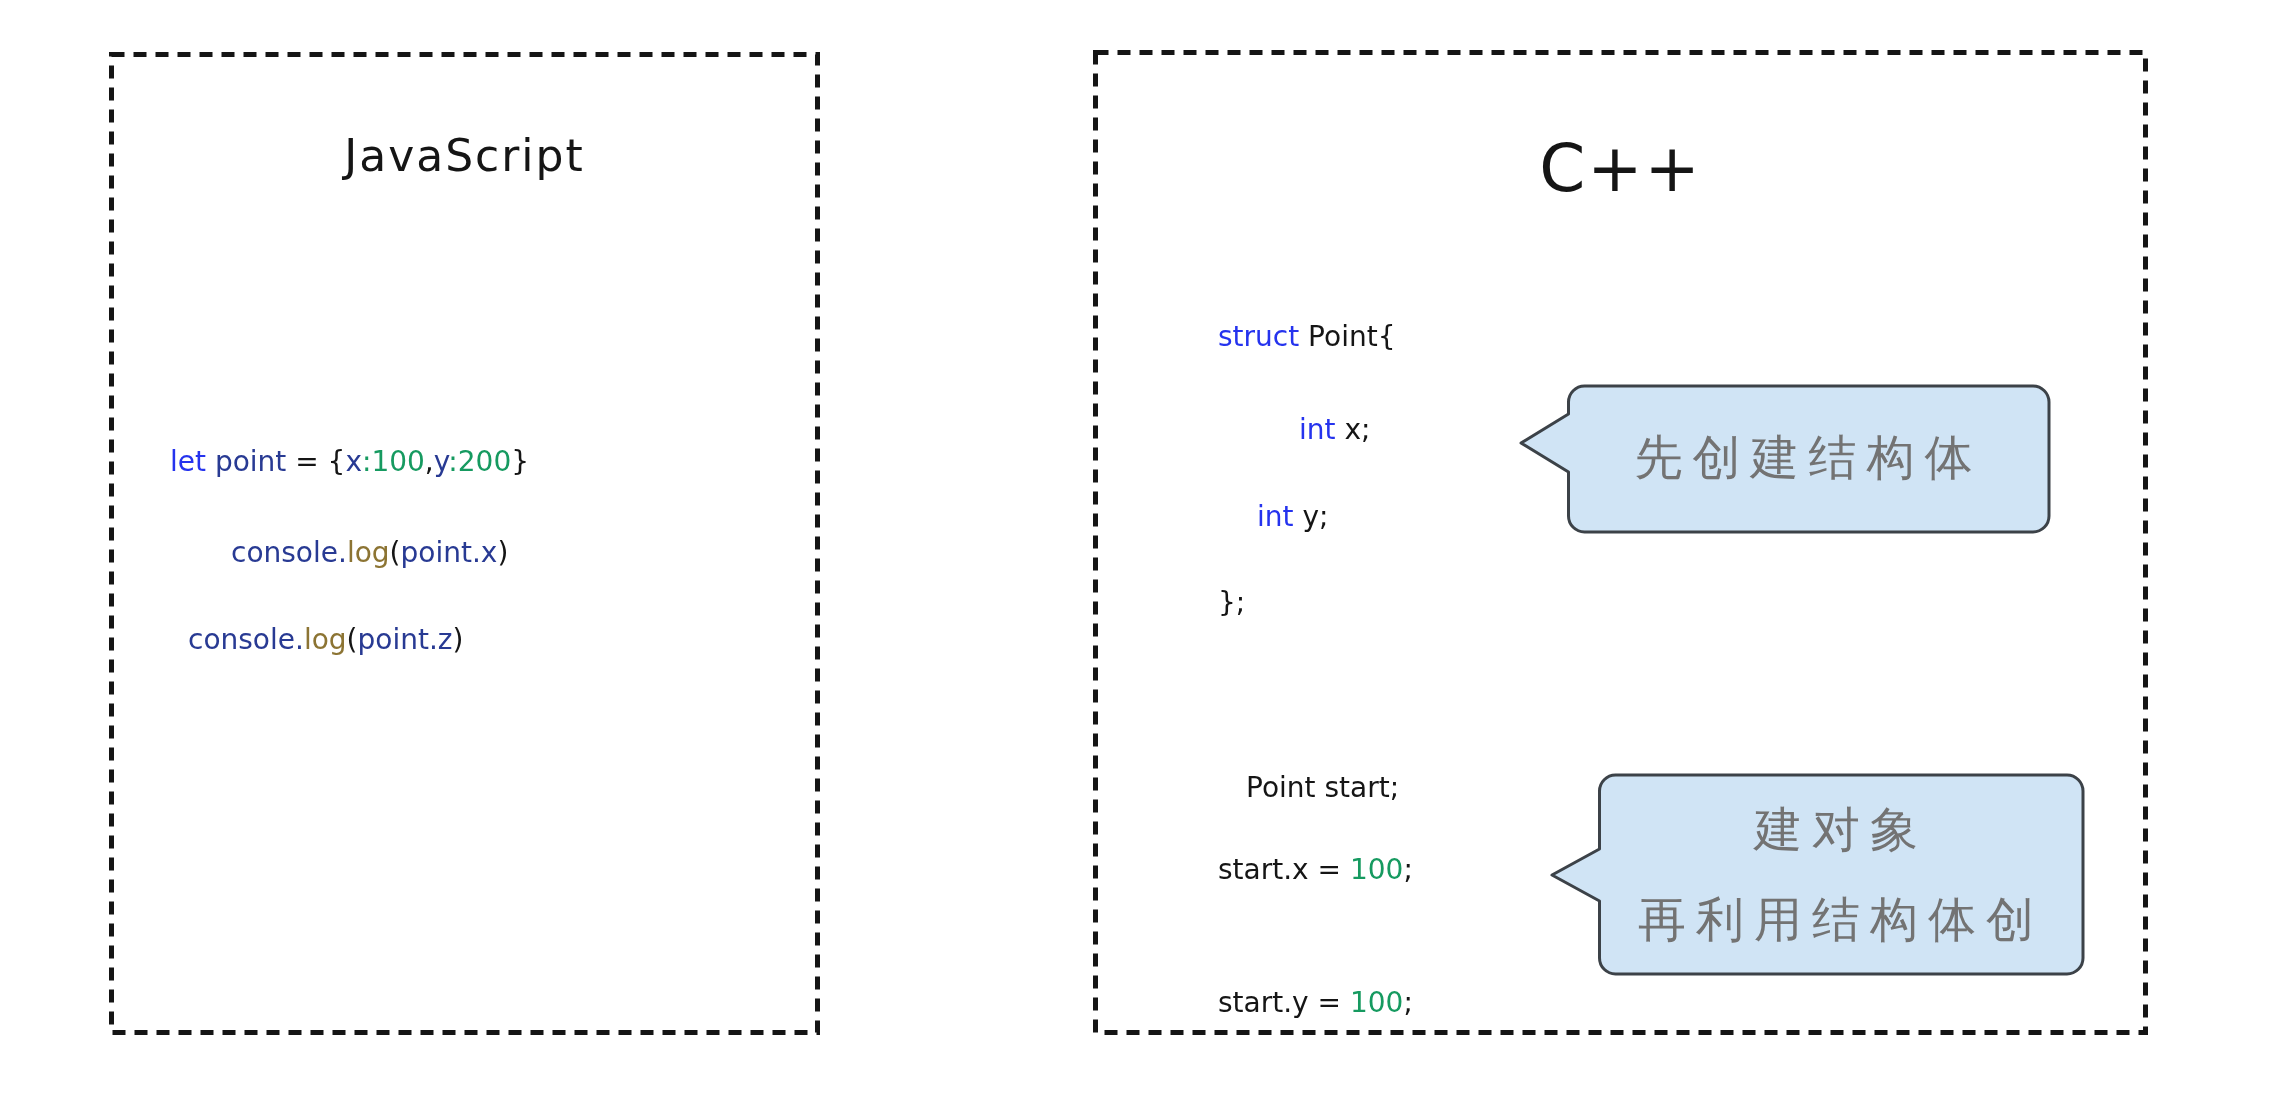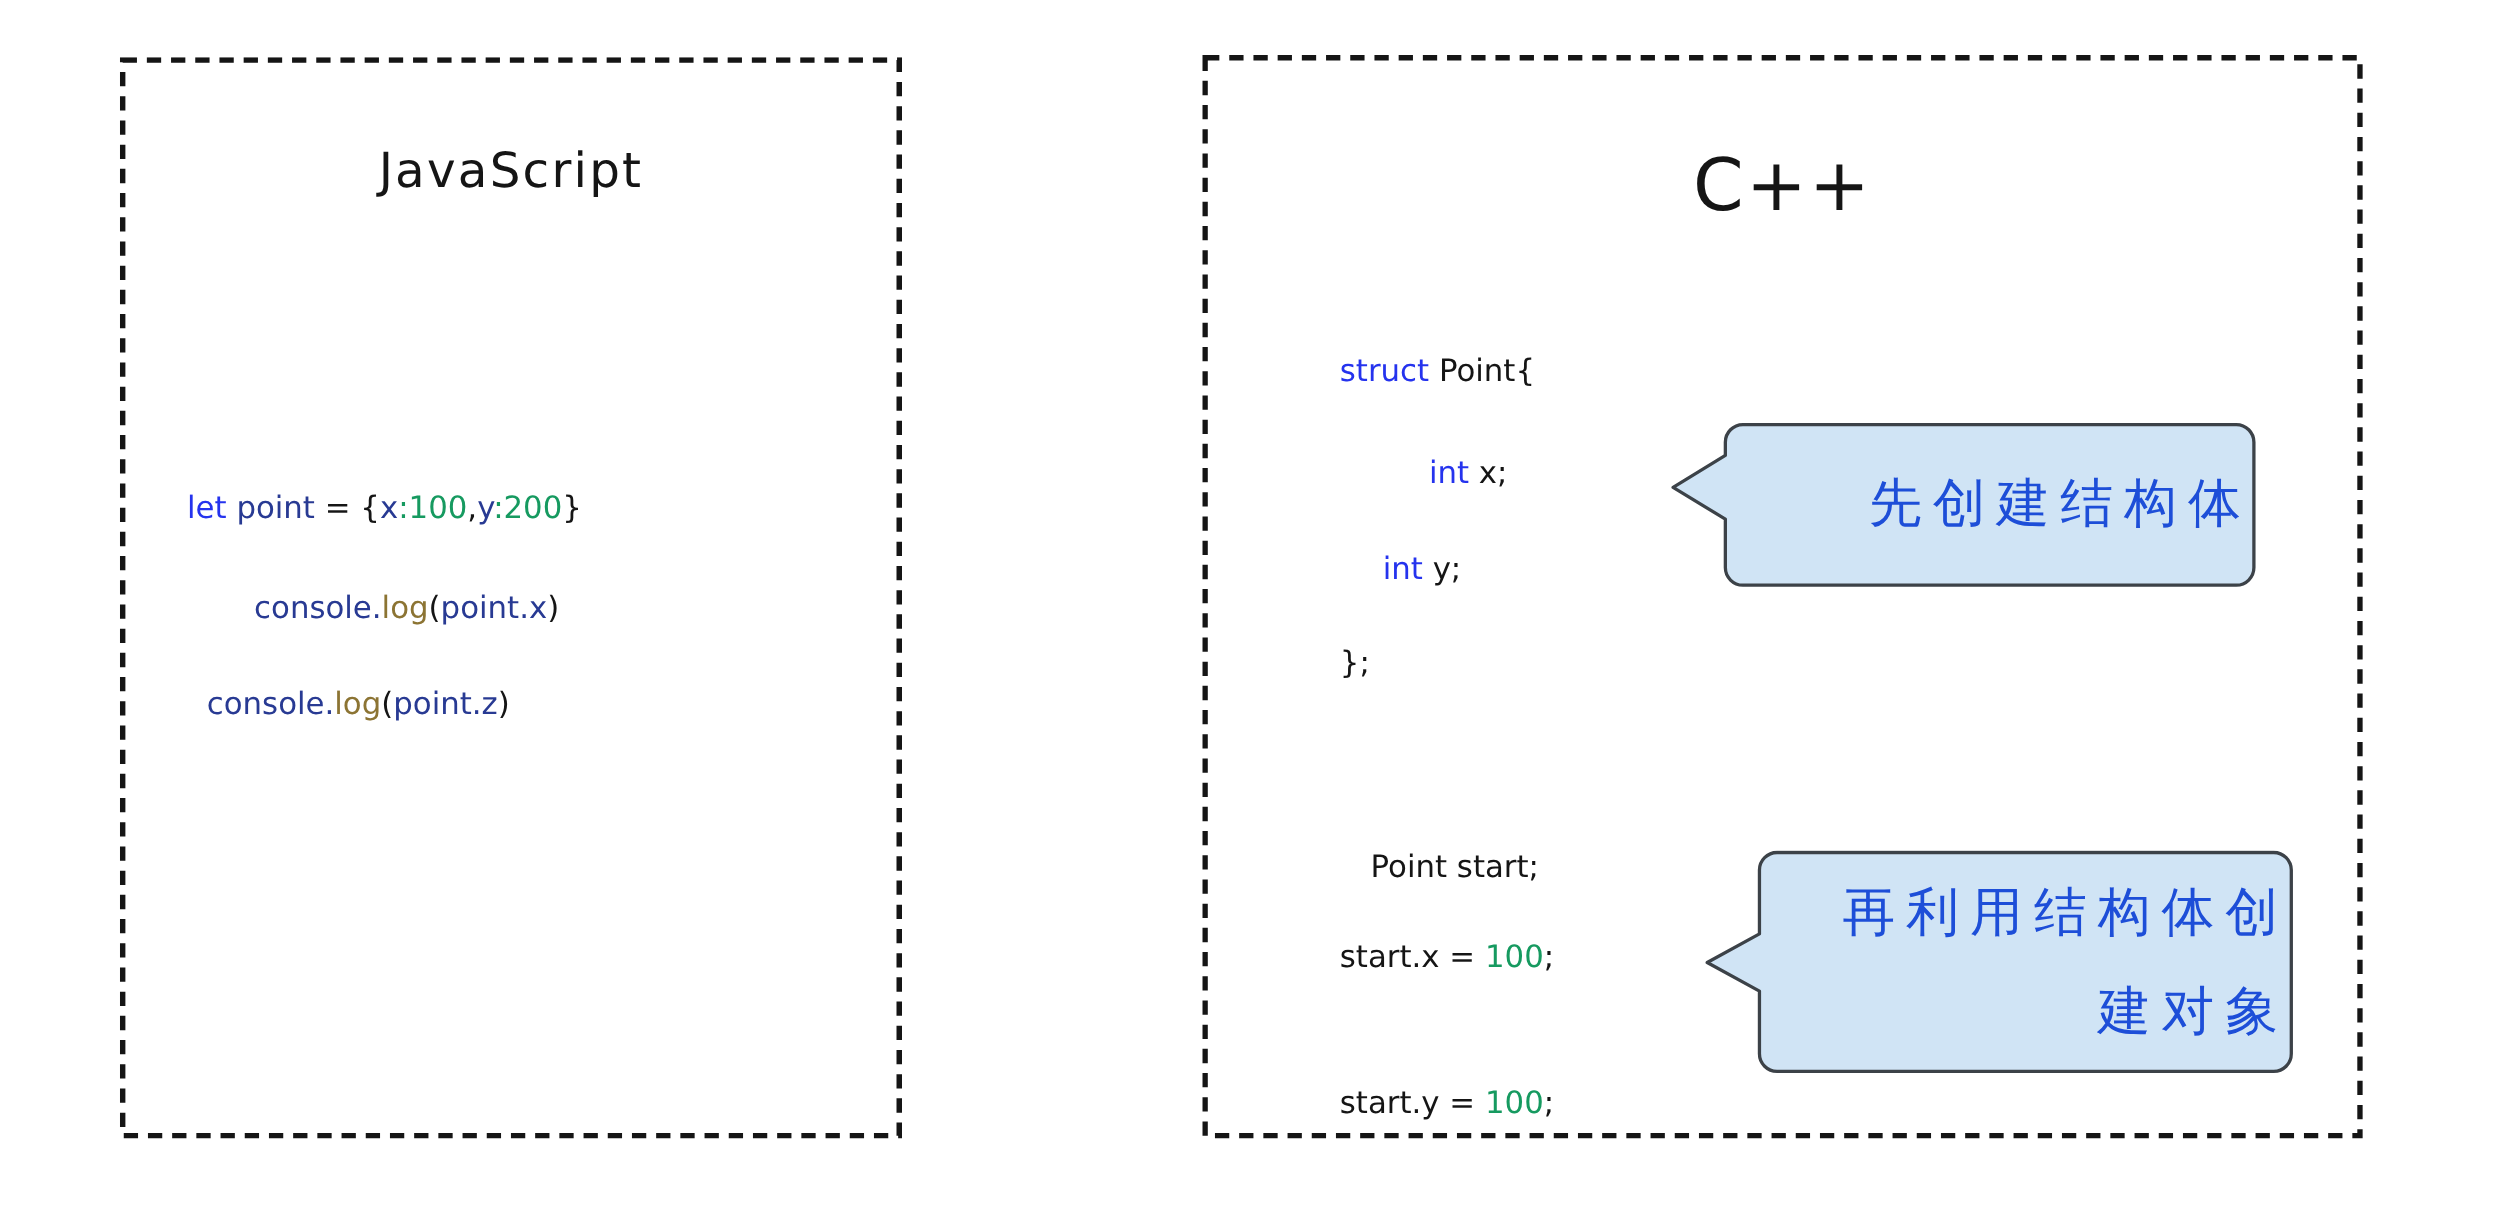--- a/index.html
+++ b/index.html
@@ -82,25 +82,25 @@
     fill: var(--c-bubble-fill);
     stroke: var(--c-bubble-border);
     stroke-width: 3;
     stroke-linejoin: round;
   }
   .bubble-text {
     position: absolute;
     left: 52px; right: 4px; top: 3px; bottom: 5px;
     display: flex;
     flex-direction: column;
-    align-items: flex-end;
+    align-items: center;
     justify-content: center;
     font-size: 48px;
     letter-spacing: 10px;
-    color: #1d4ed8;
+    color: #737373;
     text-align: center;
   }
   #bubble-2 .bubble-text .bubble-line { line-height: 90px; }
   .bubble-line { white-space: nowrap; }
 
   .dashed-rect {
     fill: none;
     stroke: var(--c-box-border);
     stroke-width: 5;
     stroke-dasharray: 13 9;
@@ -140,17 +140,17 @@
     <div class="bubble-text">
         <div class="bubble-line">先创建结构体</div>
       </div>
   </div>
 
   <div class="bubble" id="bubble-2">
     <svg class="bubble-shape" viewBox="0 0 536 203">
       <path d="M66.5 2 H518 A16 16 0 0 1 534 18 V185 A16 16 0 0 1 518 201 H66.5 A16 16 0 0 1 50.5 185 V128 L3 102 L50.5 76 V18 A16 16 0 0 1 66.5 2 Z"></path>
     </svg>
     <div class="bubble-text">
+        <div class="bubble-line">建对象</div>
         <div class="bubble-line">再利用结构体创</div>
-        <div class="bubble-line">建对象</div>
       </div>
   </div>
 </div>
 
 </body></html>

